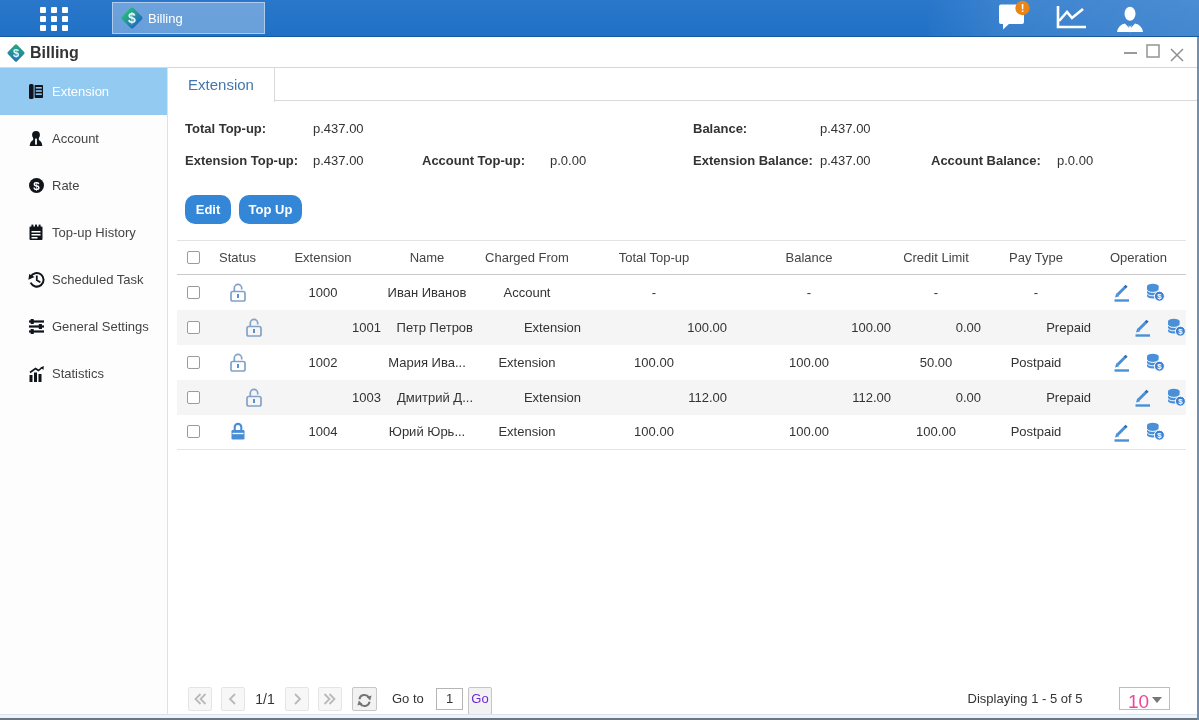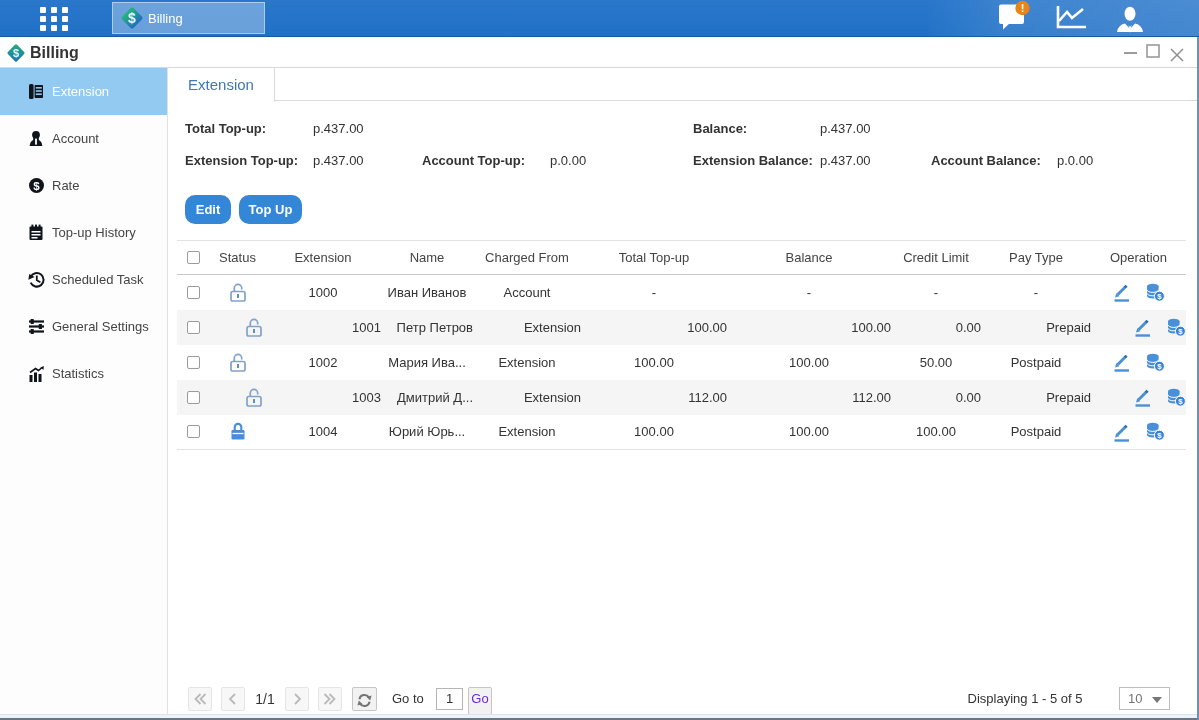--- a/index.html
+++ b/index.html
@@ -57,21 +57,21 @@
 
 
 .pbtn { position:absolute; top:687px; width:24px; height:24px; background:#f7f7f7; border:1px solid #e5e5e5; border-radius:2px; }
 .pbtn svg { display:block; margin:0 auto; }
 .ptxt { position:absolute; top:687px; line-height:24px; color:#333; font-size:13px; }
 #goin { position:absolute; left:436px; top:688px; width:27px; height:22px; border:1px solid #b5b5b5; text-align:center; line-height:20px; font-size:13px; background:#fff; }
 #gobtn { position:absolute; left:468px; top:687px; width:24px; height:28px; background:#f2f2f2; border:1px solid #c6c6c6; text-align:center; line-height:22px; font-size:13px; color:#6d28d9; border-radius:2px; }
 #refbtn { position:absolute; left:352px; top:687px; width:25px; height:24px; background:#f2f2f2; border:1px solid #c6c6c6; border-radius:2px; }
 #disp { position:absolute; left:942px; top:687px; width:166px; text-align:center; line-height:24px; font-size:13px; color:#333; }
 #sel { position:absolute; left:1119px; top:687px; width:51px; height:23px; border:1px solid #bdbdbd; background:#fff; }
-#sel span { position:absolute; left:8px; top:3px; font-size:13px; color:#737373; }
+#sel span { position:absolute; left:8px; top:3px; font-size:19px; color:#ec4899; }
 #sel .tri { position:absolute; right:7px; top:9px; width:0; height:0; border-left:5px solid transparent; border-right:5px solid transparent; border-top:6px solid #777; }
 
 
 #bstrip { position:absolute; left:0; top:714px; width:1199px; height:6px;
   background:linear-gradient(to bottom,#d9e4ee 0 1px,#ecf3fa 1px 4px,#6b7680 4px 6px); }
 #rstrip { position:absolute; left:1197px; top:37px; width:2px; height:683px; background:#7290aa; }
 </style>
 </head>
 <body>
 <div id="page">

